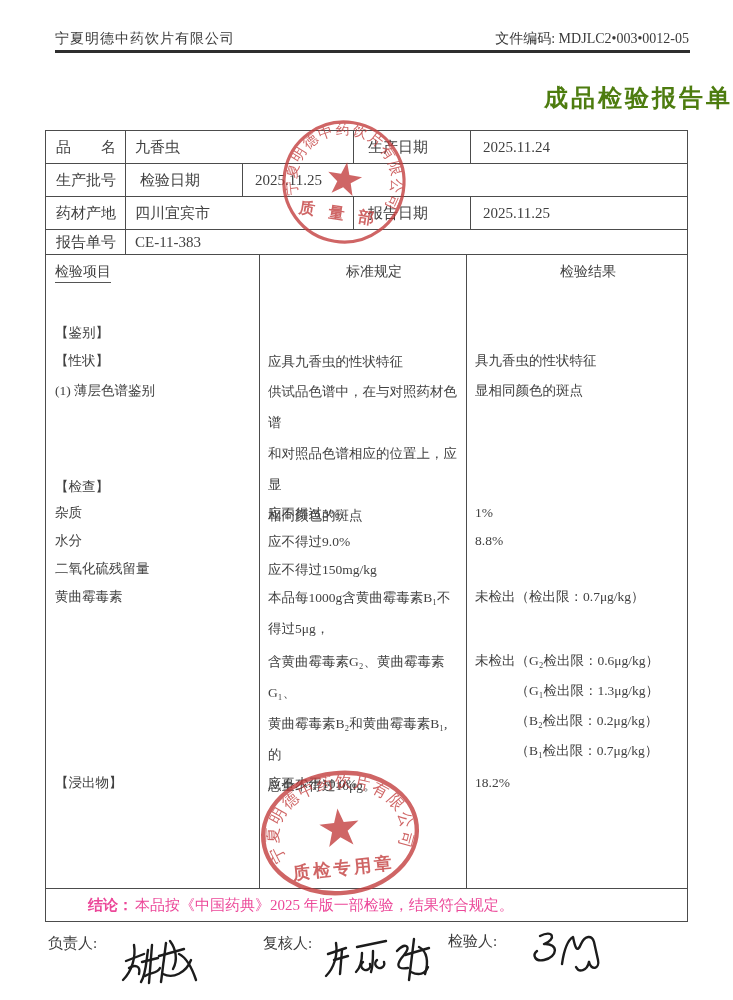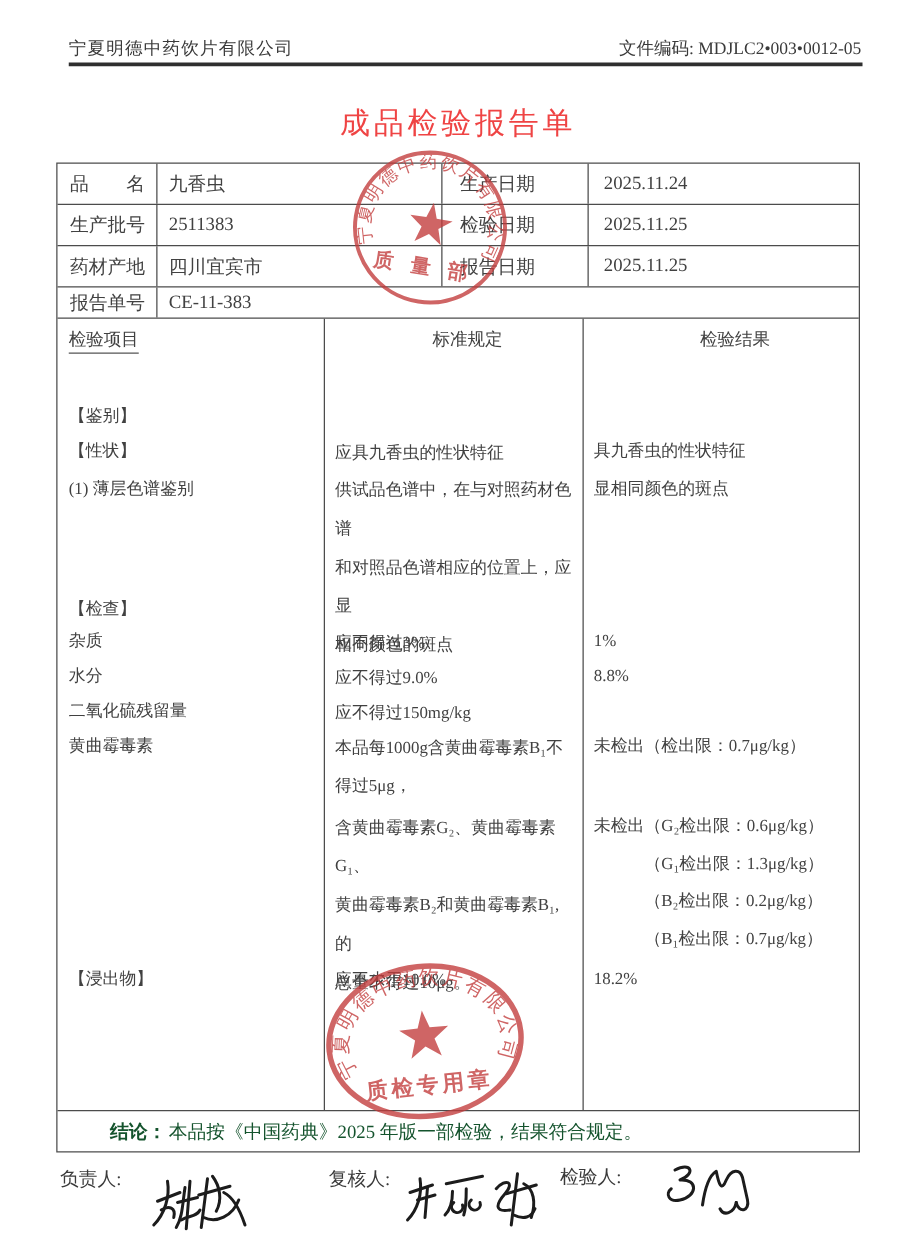--- a/index.html
+++ b/index.html
@@ -5,22 +5,22 @@
   html,body{margin:0;padding:0;background:#e8e8e8;}
   .page{
     position:relative;width:733px;height:1000px;background:#ffffff;
     font-family:"Liberation Serif","DejaVu Serif",serif;color:#3a3a3a;
     overflow:hidden;margin:0 auto;
   }
   
   .hdr-company{position:absolute;left:55px;top:30px;font-size:14px;letter-spacing:1px;}
   .hdr-code{position:absolute;right:44px;top:30px;font-size:14px;}
   .hdr-rule{position:absolute;left:55px;top:50px;width:635px;height:2.5px;background:#2f2f2f;}
-  .doc-title{position:absolute;left:0;top:82px;width:733px;text-align:center;
-    font-size:24px;font-weight:normal;letter-spacing:3px;color:#ef4444;}
+  .doc-title{position:absolute;left:0;top:82px;width:733px;text-align:right;
+    font-size:24px;font-weight:bold;letter-spacing:3px;color:#4d7c0f;}
   
   .doc-table{position:absolute;left:45px;top:130px;width:643px;height:792px;
     border:1.5px solid #4c4c4c;box-sizing:border-box;font-size:15px;color:#414141;}
   
   .irow{display:flex;border-bottom:1.4px solid #4c4c4c;box-sizing:border-box;}
   .irow>div{box-sizing:border-box;display:flex;align-items:center;text-align:right;}
   .h33{height:33px}.h25{height:25px}
   .ilabel{width:80px;border-right:1.4px solid #4c4c4c;padding-left:10px;}
   .ival{width:228px;border-right:1.4px solid #4c4c4c;padding-left:9px;}
   .ilabel2{width:117px;border-right:1.4px solid #4c4c4c;padding-left:14px;}
@@ -38,21 +38,21 @@
   .cr{line-height:30px;white-space:pre-wrap;}
   .h62{height:62px}.h30{height:30px}.h28{height:28px}.h96{height:96px}
   .h26{height:26px}.h64{height:64px}.h122{height:122px}
   .mfill{flex:1;}
   .mhead{font-size:14px;}
   .mhead .hc{display:flex;align-items:flex-start;padding-top:8px;}
   .mhead .hc2,.mhead .hc3{justify-content:center;padding-left:32px;}
   .uline{border-bottom:1px solid #555;padding-bottom:1px;}
   
   .concl{border-top:1.4px solid #4c4c4c;height:34px;display:flex;align-items:center;
-    padding-left:42px;box-sizing:border-box;font-size:15px;color:#14532d;}
+    padding-left:42px;box-sizing:border-box;font-size:15px;color:#ec4899;}
   .concl .b{font-weight:bold;margin-right:2px;}
   
   .sign-label{position:absolute;font-size:15px;color:#3a3a3a;}
   .sig{position:absolute;}
   .sig path{fill:none;stroke:#1c1c1c;stroke-width:2.4;stroke-linecap:round;stroke-linejoin:round;}
   
   .stamp{position:absolute;opacity:0.78;pointer-events:none;}
   .stamp text{font-family:"Liberation Serif","DejaVu Serif",serif;}
 </style>
 </head>
@@ -69,21 +69,20 @@
   <div class="doc-table">
 
     <div class="irow h33">
       <div class="ilabel">品　　名</div>
       <div class="ival">九香虫</div>
       <div class="ilabel2">生产日期</div>
       <div class="ival2">2025.11.24</div>
     </div>
     <div class="irow h33">
       <div class="ilabel">生产批号</div>
-      <div class="ival">2511383</div>
       <div class="ilabel2">检验日期</div>
       <div class="ival2">2025.11.25</div>
     </div>
     <div class="irow h33">
       <div class="ilabel">药材产地</div>
       <div class="ival">四川宜宾市</div>
       <div class="ilabel2">报告日期</div>
       <div class="ival2">2025.11.25</div>
     </div>
     <div class="irow h25">

